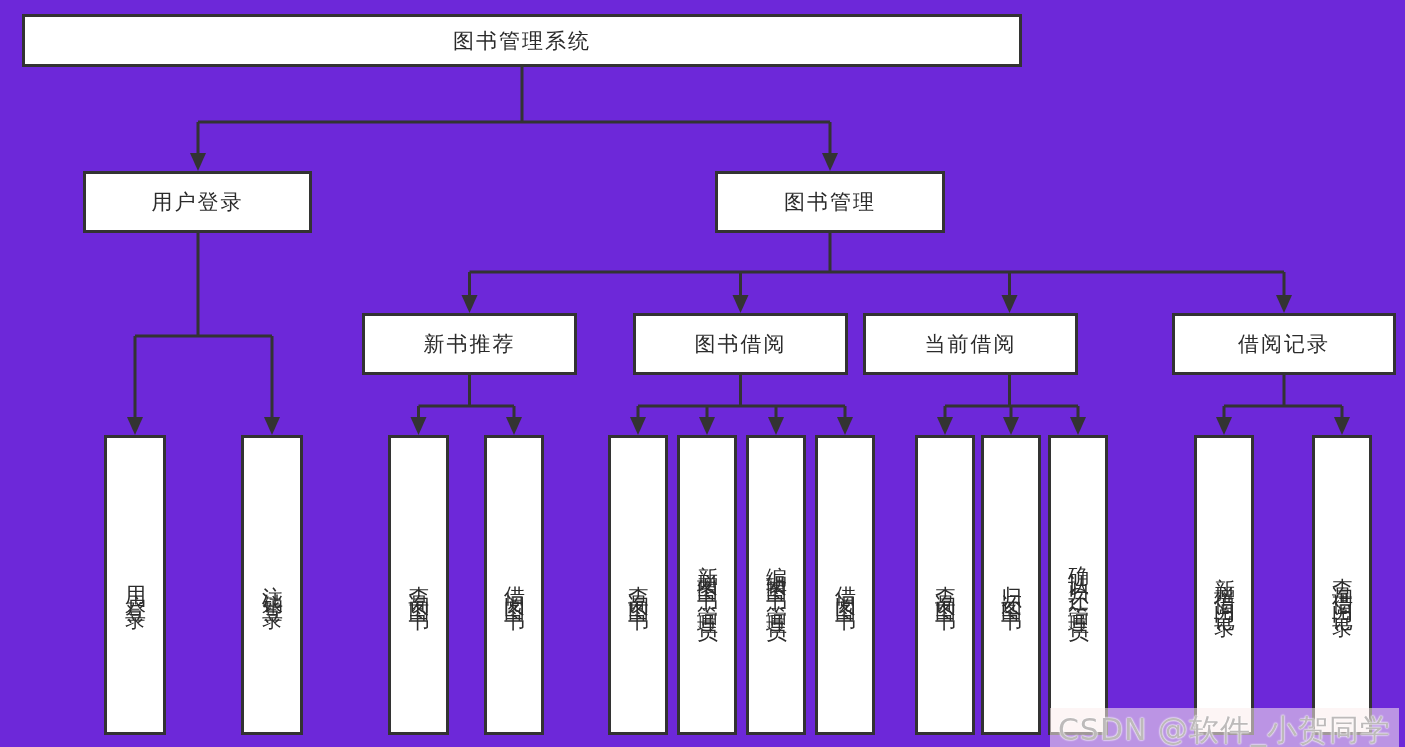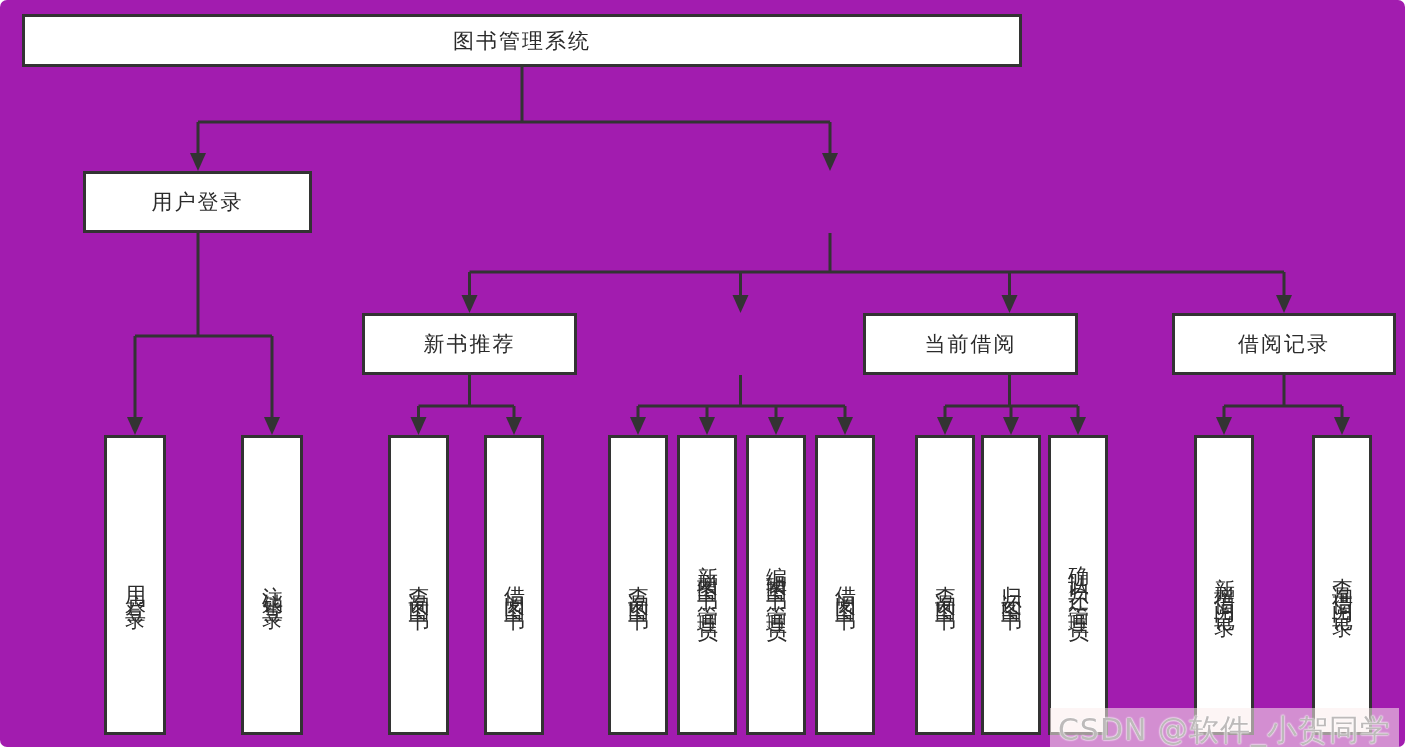--- a/index.html
+++ b/index.html
@@ -1,17 +1,17 @@
 <!DOCTYPE html>
 <html><head>
 <meta charset="utf-8">
 <style>
   html,body{margin:0;padding:0;background:#ffffff;}
   body{font-family:"DejaVu Sans","Liberation Sans",sans-serif;}
-  #canvas{position:relative;width:1405px;height:747px;background:#a21caf;overflow:hidden;border-radius:7px;}
+  #canvas{position:relative;width:1405px;height:747px;background:#6d28d9;overflow:hidden;}
 
   .node{
     position:absolute;
     box-sizing:border-box;
     border:3px solid #333333;
     background:#ffffff;
     display:flex;
     align-items:center;
     justify-content:center;
     color:#2b2b2b;
@@ -110,23 +110,29 @@
     <polygon points="1334,417 1350,417 1342,435"></polygon>
   </svg>
 
   <div class="node hnode" id="n-root">
     <span>图书管理系统</span>
   </div>
 
   <div class="node hnode" id="n-user-login">
     <span>用户登录</span>
   </div>
+  <div class="node hnode" id="n-book-mgmt">
+    <span>图书管理</span>
+  </div>
 
   <div class="node hnode" id="n-new-book">
     <span>新书推荐</span>
+  </div>
+  <div class="node hnode" id="n-book-borrow">
+    <span>图书借阅</span>
   </div>
   <div class="node hnode" id="n-current-borrow">
     <span>当前借阅</span>
   </div>
   <div class="node hnode" id="n-borrow-records">
     <span>借阅记录</span>
   </div>
 
   <div class="node leaf" id="l-user-login">
     <span class="vtext">用户登录</span>

